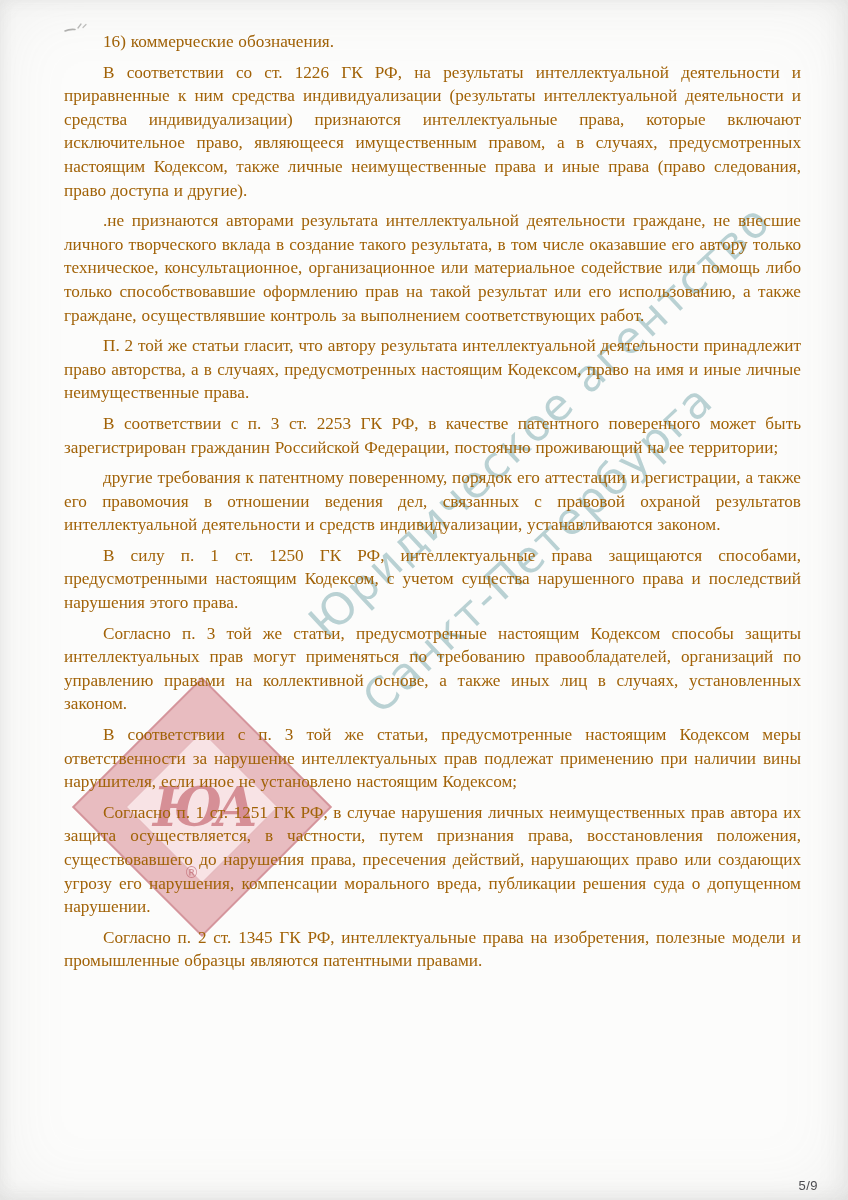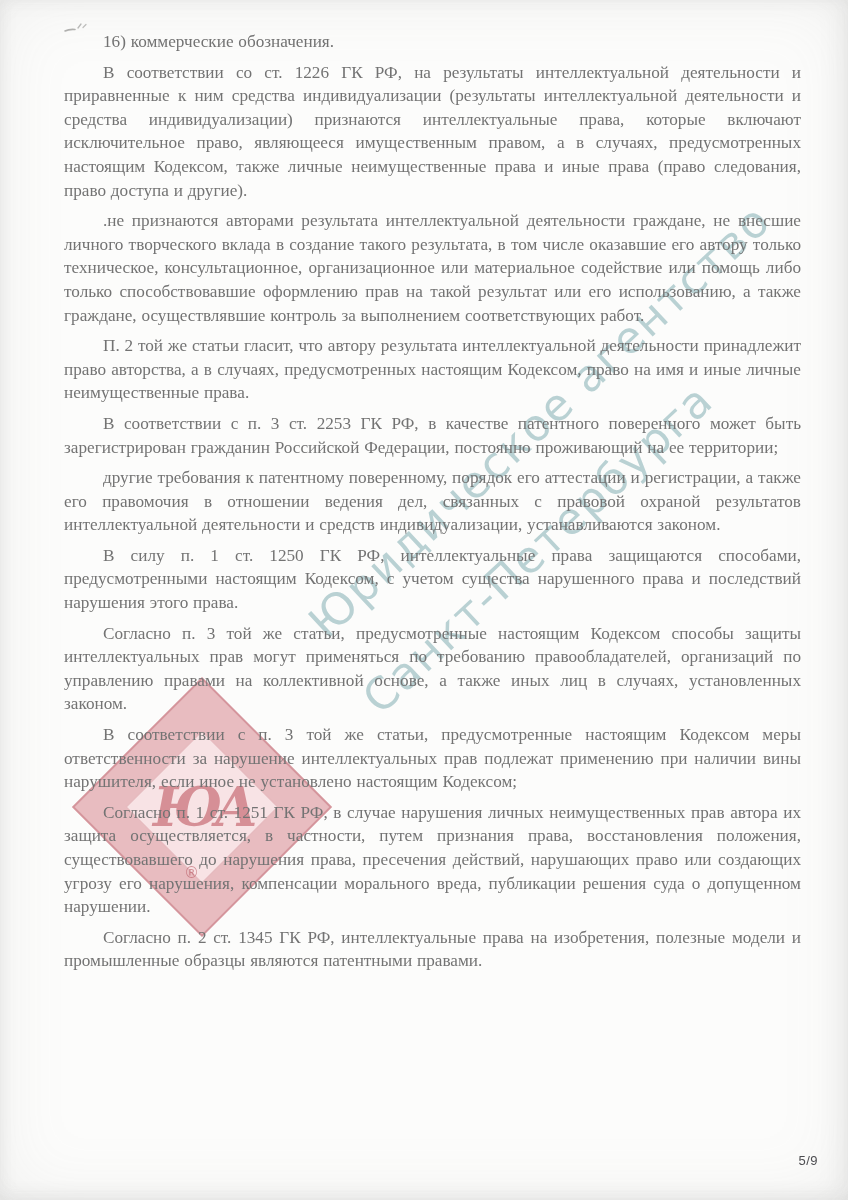--- a/index.html
+++ b/index.html
@@ -62,28 +62,28 @@
   
   .pencil-mark { position: absolute; left: 63px; top: 21px; z-index: 2; opacity: 0.75; }
 
   
   .content {
     position: absolute; left: 64px; top: 30px; width: 737px; z-index: 2;
   }
   .content p {
     margin: 0 0 7px 0;
     font-size: 17.2px; line-height: 23.6px;
-    color: #737373;
+    color: #a16207;
     text-align: justify; text-align-last: left;
     text-indent: 39px;
     word-spacing: 0.5px;
   }
 
   .page-number {
-    position: absolute; right: 30px; bottom: 32px; z-index: 2;
+    position: absolute; right: 30px; bottom: 7px; z-index: 2;
     font-family: "Liberation Sans", sans-serif;
     font-size: 13px; color: #4c4c50; letter-spacing: 0.5px;
   }
 </style>
 </head>
 <body>
 
 <div class="watermark">
   <div class="wm-emblem">
     <div class="wm-emblem-inner">

